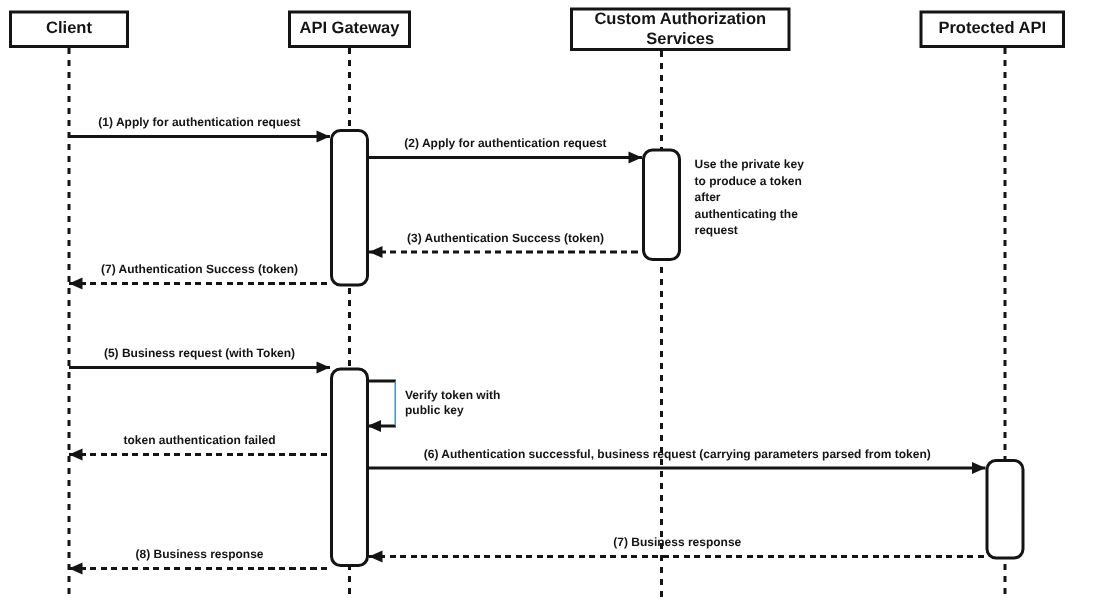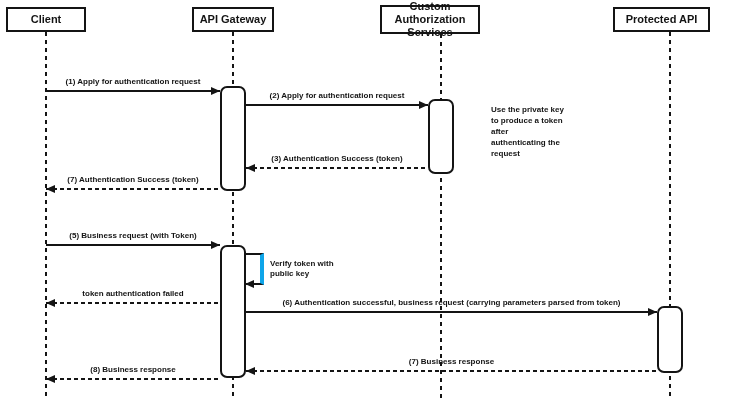--- a/index.html
+++ b/index.html
@@ -26,21 +26,21 @@
   .msg.dashed .line{background:repeating-linear-gradient(90deg,#141414 0 4px,transparent 4px 7px);}
   .msg .lbl{
     position:absolute;left:0;width:100%;top:-13px;text-align:center;
     font-size:8px;font-weight:bold;white-space:nowrap;
   }
   .head{position:absolute;width:0;height:0;border-top:4px solid transparent;border-bottom:4px solid transparent;top:-3px;}
   .head.right{right:0;border-left:9px solid #141414;}
   .head.left{left:0;border-right:9px solid #141414;}
   .selfmsg{
     position:absolute;box-sizing:border-box;z-index:4;background:transparent;
-    border-top:2px solid #141414;border-right:4px solid #0ea5e9;border-bottom:2px solid #141414;
+    border-top:2px solid #141414;border-right:1px solid #0ea5e9;border-bottom:2px solid #141414;
   }
   .selfmsg .head{left:-1px;bottom:-5px;top:auto;border-right:9px solid #141414;}
   .selfmsg .lbl{
     position:absolute;left:24px;top:4px;width:64px;text-align:left;
     font-size:8px;font-weight:bold;line-height:10px;
   }
   .note{
     position:absolute;font-size:8px;font-weight:bold;line-height:11px;z-index:4;
   }
 </style>
@@ -53,21 +53,21 @@
   <div class="lifeline" style="left:232px;top:32px;height:366px;"></div>
   <div class="lifeline" style="left:440px;top:34px;height:364px;"></div>
   <div class="lifeline" style="left:669px;top:32px;height:366px;"></div>
 
   <div class="participant" style="left:192px;top:7px;width:82px;height:25px;">
       <span>API Gateway</span>
     </div>
   <div class="participant" style="left:6px;top:7px;width:80px;height:25px;">
       <span>Client</span>
     </div>
-  <div class="participant" style="left:380px;top:5px;width:100px;height:29px;">
+  <div class="participant" style="left:380px;top:5px;width:147px;height:29px;">
       <span>Custom Authorization Services</span>
     </div>
   <div class="participant" style="left:613px;top:7px;width:97px;height:25px;">
       <span>Protected API</span>
     </div>
 
   <div class="activation" style="left:220px;top:86px;height:105px;"></div>
   <div class="activation" style="left:428px;top:99px;height:75px;"></div>
   <div class="activation" style="left:220px;top:245px;height:133px;"></div>
   <div class="activation" style="left:657px;top:306px;height:67px;"></div>
@@ -124,15 +124,15 @@
     <div class="head left"></div>
     <div class="lbl">(7) Business response</div>
   </div>
 
   <div class="msg dashed" style="left:46px;top:378px;width:174px;">
     <div class="line"></div>
     <div class="head left"></div>
     <div class="lbl">(8) Business response</div>
   </div>
 
-  <div class="note" style="left:463px;top:104px;width:74px;margin-left:28px;">Use the private key to produce a token after authenticating the request</div>
+  <div class="note" style="left:463px;top:104px;width:74px;">Use the private key to produce a token after authenticating the request</div>
 
 </div>
 
 </body></html>

